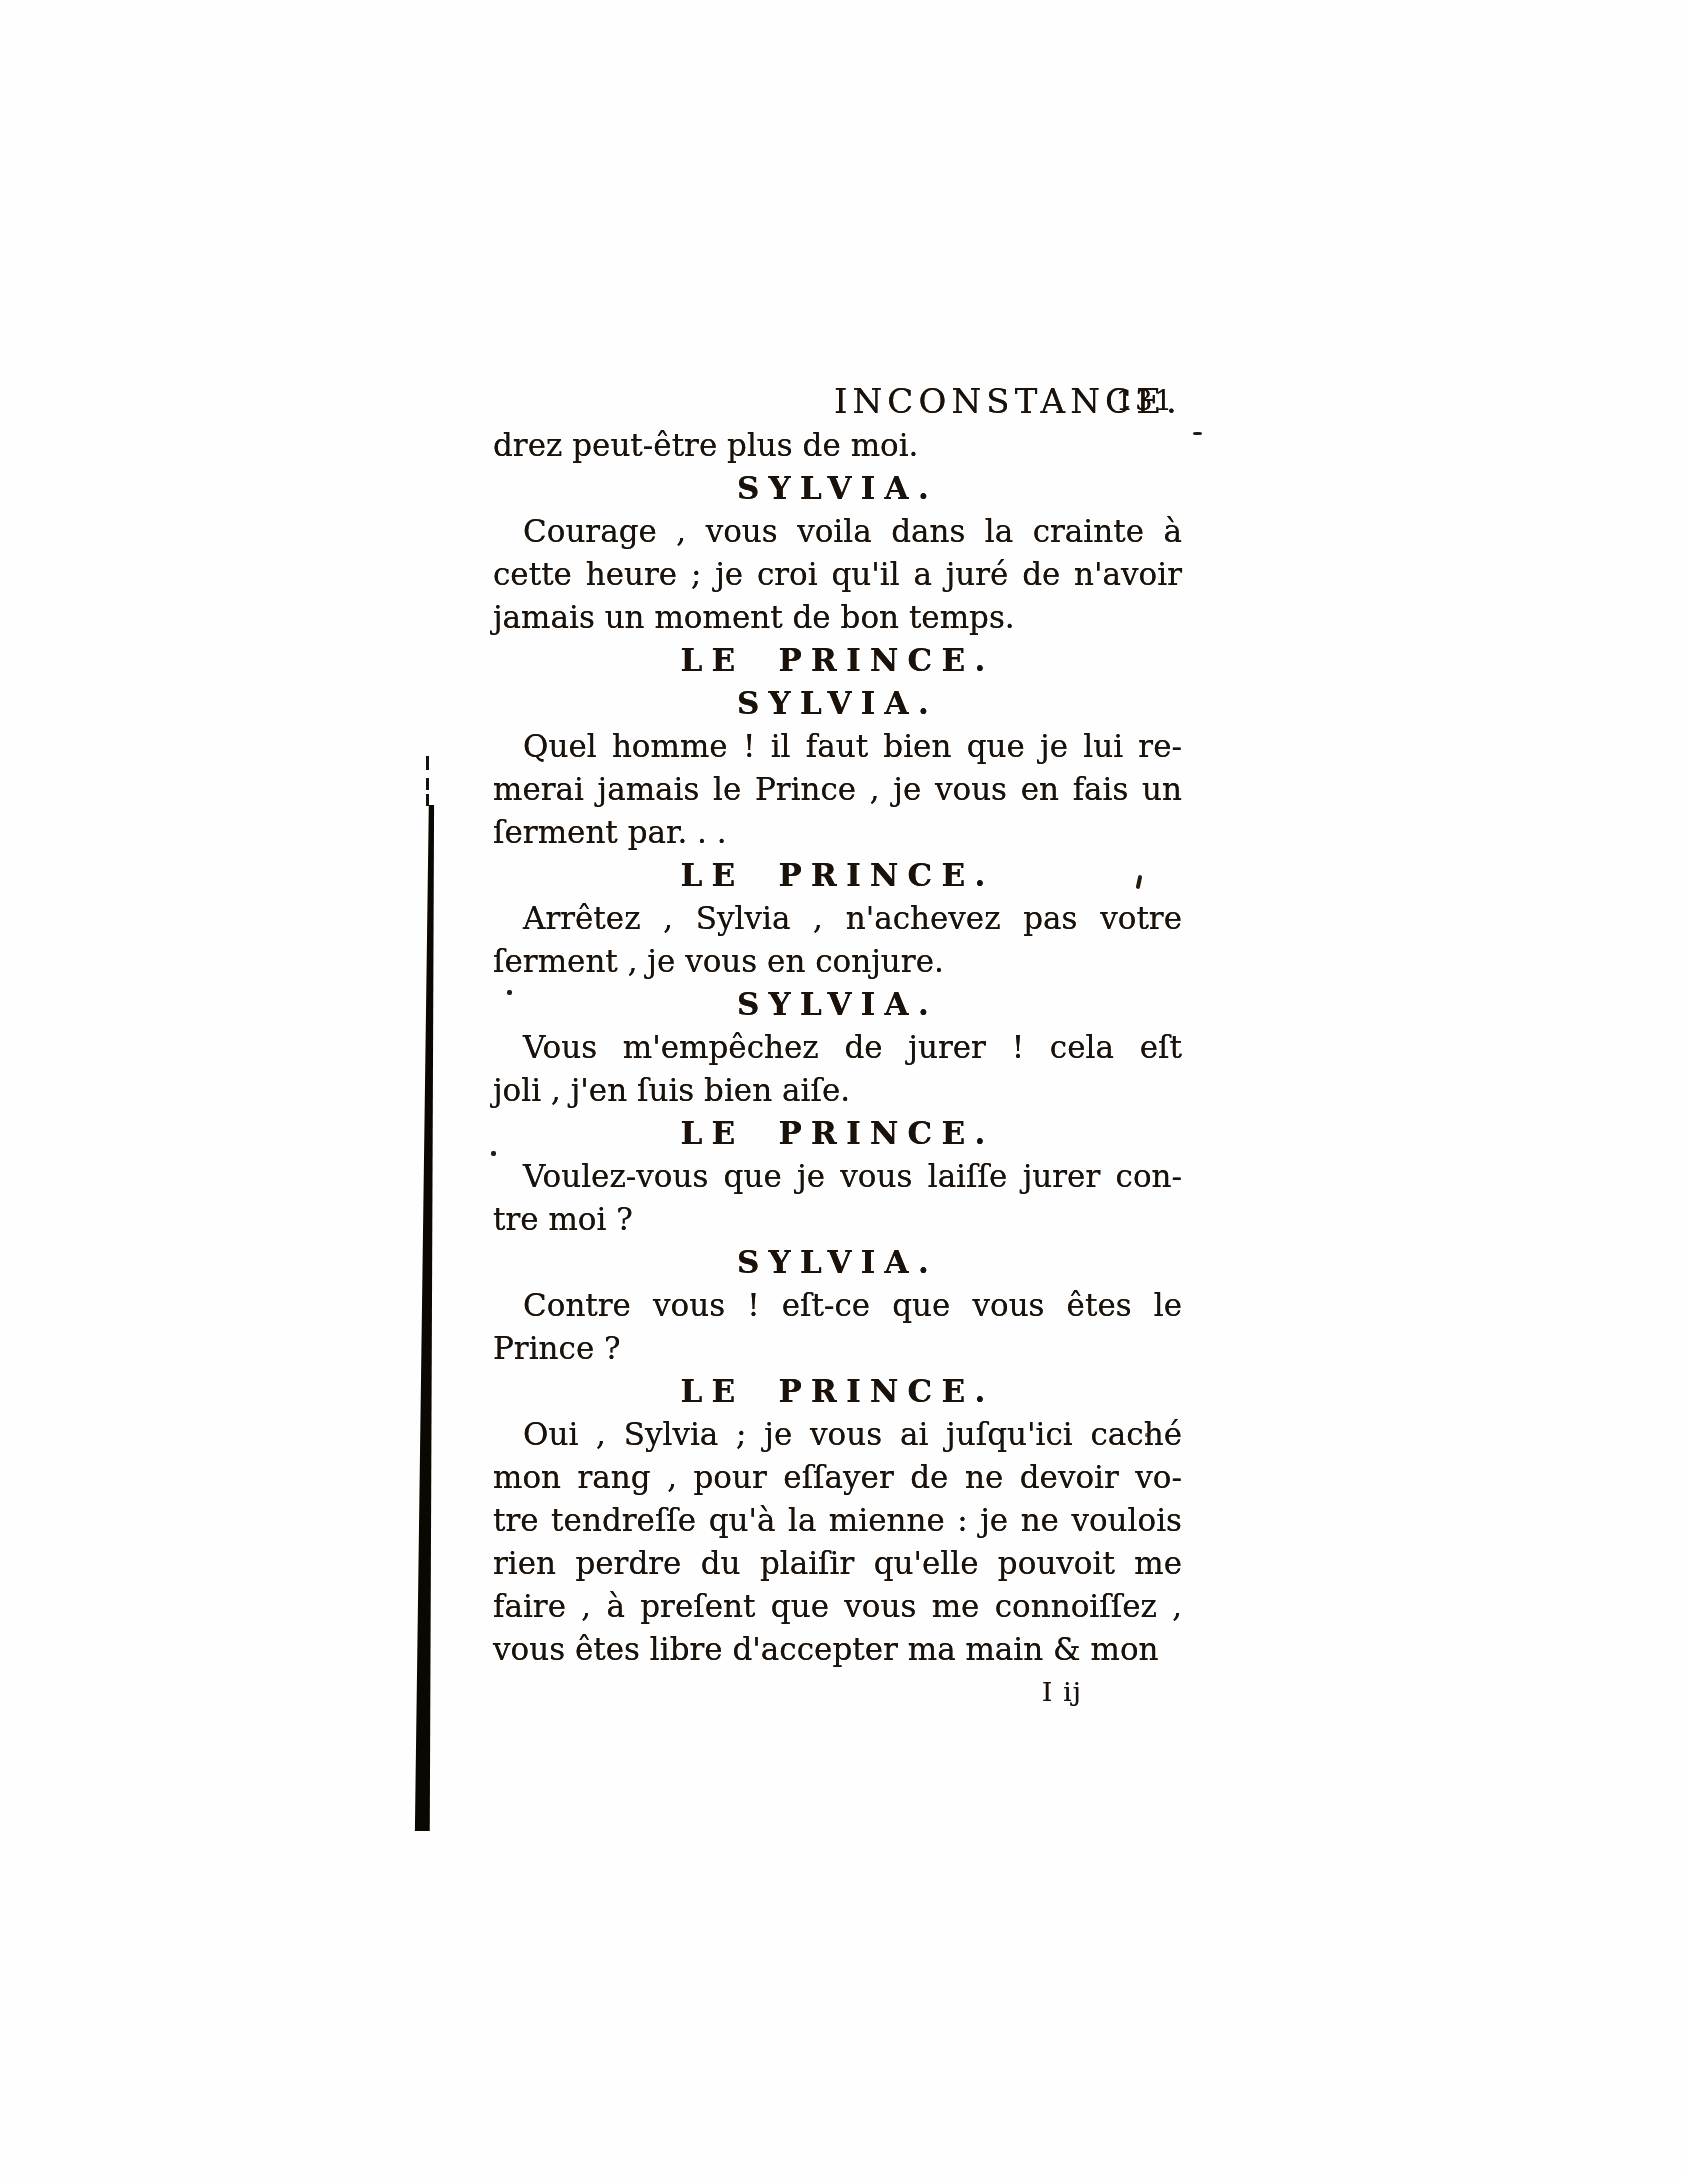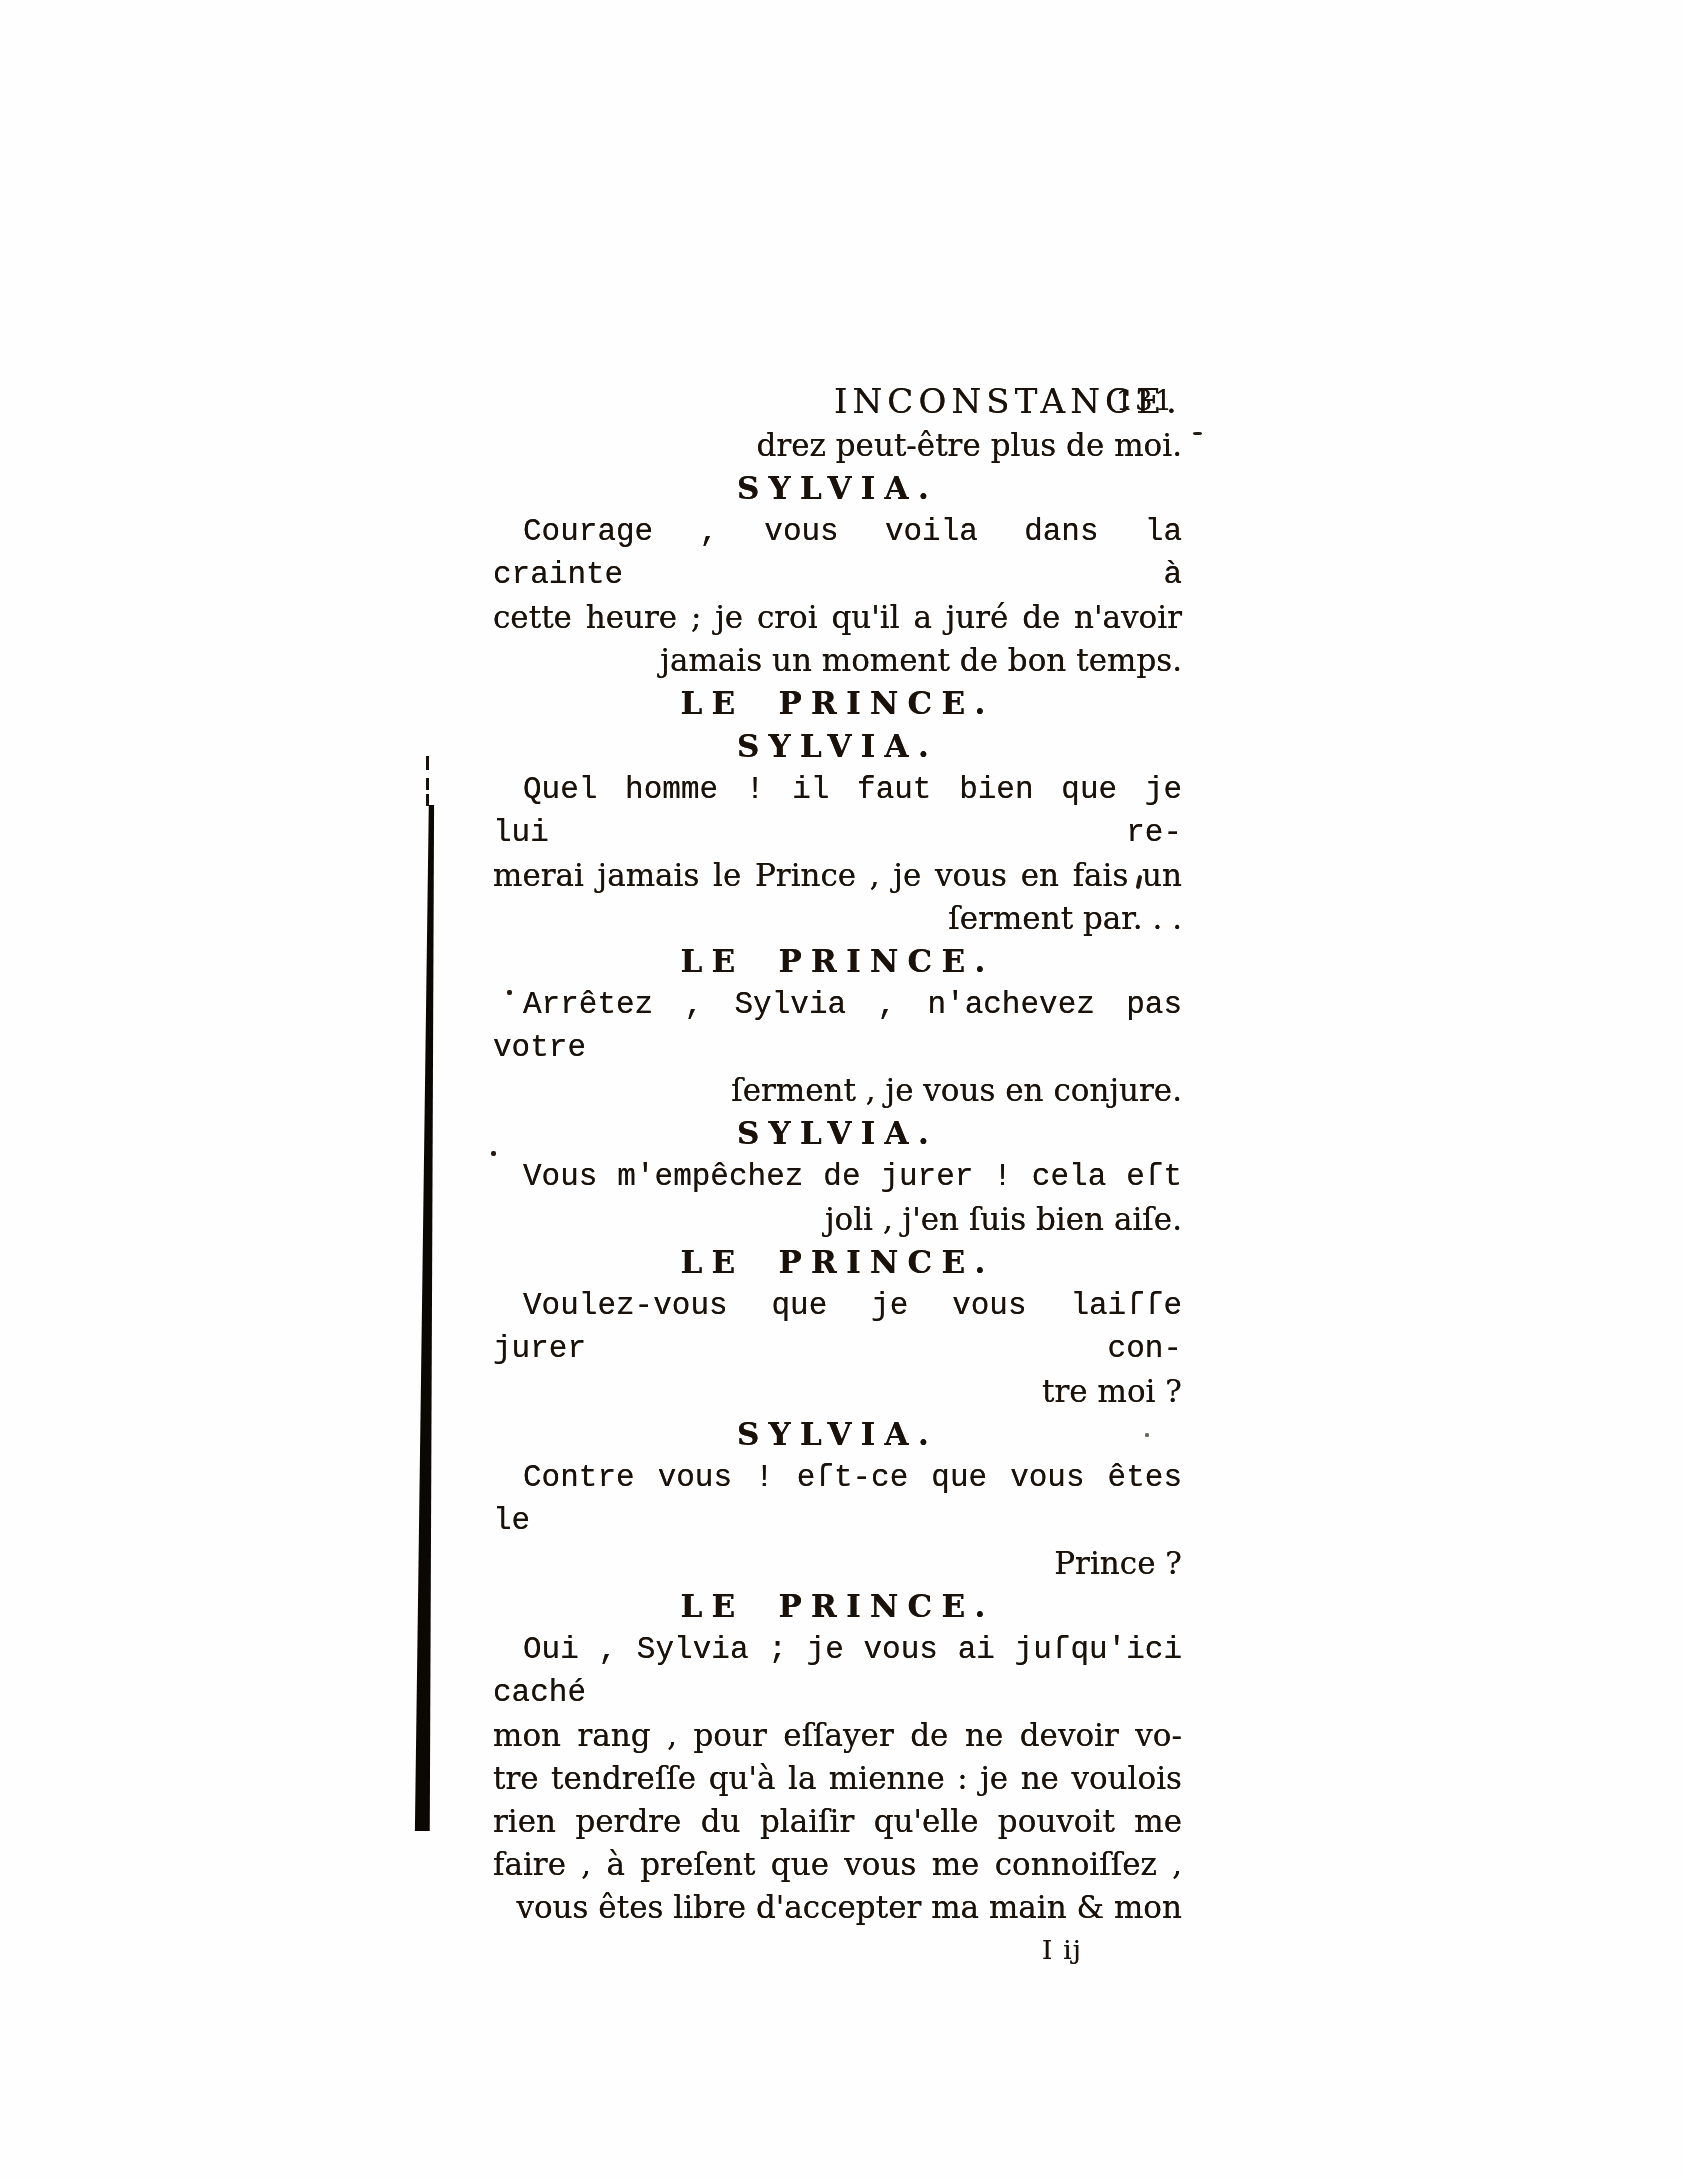--- a/index.html
+++ b/index.html
@@ -28,23 +28,22 @@
     font-size:34px;letter-spacing:.15em;
     padding-left:10px;
   }
   .page-number{
     position:absolute;right:8px;top:6px;
     font-size:27px;letter-spacing:.08em;line-height:34px;
   }
   .ln{
     min-height:43px;line-height:43px;font-size:31px;
     white-space:normal;
-    text-align:right;
   }
-  .first{text-indent:30px;font-family:Liberation Mono, monospace;}
+  .first{text-indent:30px;}
   .j{text-align:justify;text-align-last:justify;}
   .speaker{
     text-align:center;
     font-size:31px;
     letter-spacing:.30em;
     word-spacing:.45em;
     text-indent:0;
     font-weight:bold;
   }
   .signature{

